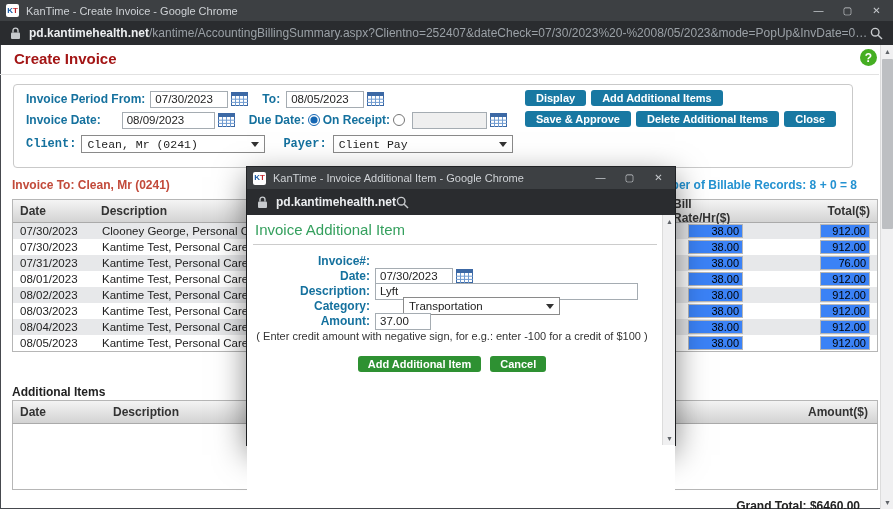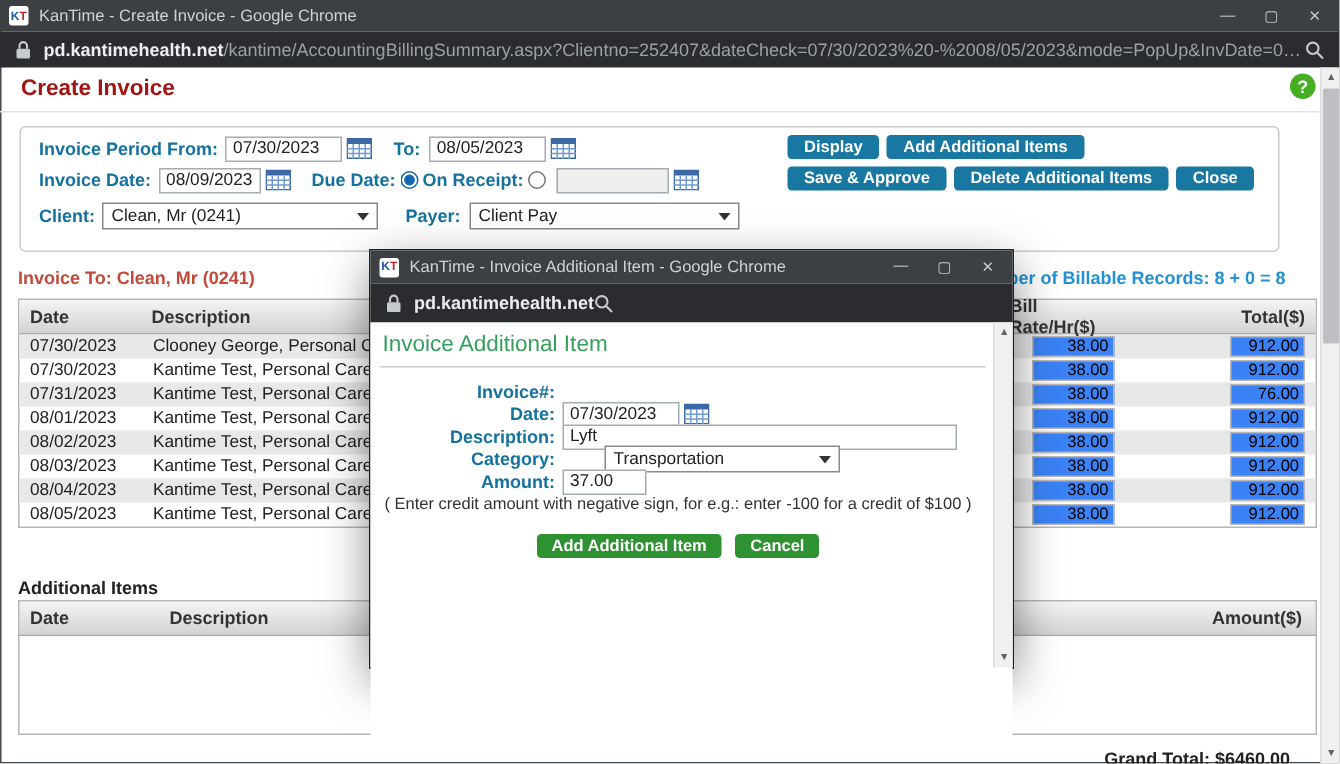--- a/index.html
+++ b/index.html
@@ -132,38 +132,38 @@
       <span class="lbl" style="margin-left:14px;">To:</span>
       <input class="tbx" style="width: 78px; margin-left: 6px;" readonly="" value="08/05/2023">
       <svg class="cal" viewBox="0 0 17 14">
           <rect x="0.5" y="0.5" width="16" height="13" fill="#fff" stroke="#3c69a5"></rect>
           <rect x="0.5" y="0.5" width="16" height="3.5" fill="#3c69a5"></rect>
           <path d="M0 7.2 H17 M0 10.4 H17 M4.5 4 V14 M8.5 4 V14 M12.5 4 V14" stroke="#6f9bd1" stroke-width="1"></path>
         </svg>
     </div>
     <div class="f-row" style="top:26px;">
       <span class="lbl">Invoice Date:</span>
-      <input class="tbx" style="width: 68px; margin-left: 5px;" readonly="" value="08/09/2023">
+      <input class="tbx" style="width: 93px; margin-left: 21px;" readonly="" value="08/09/2023">
       <svg class="cal" viewBox="0 0 17 14">
           <rect x="0.5" y="0.5" width="16" height="13" fill="#fff" stroke="#3c69a5"></rect>
           <rect x="0.5" y="0.5" width="16" height="3.5" fill="#3c69a5"></rect>
           <path d="M0 7.2 H17 M0 10.4 H17 M4.5 4 V14 M8.5 4 V14 M12.5 4 V14" stroke="#6f9bd1" stroke-width="1"></path>
         </svg>
       <span class="lbl" style="margin-left:14px;">Due Date:</span>
       <input type="radio" class="radio" checked="" style="">
       <span class="lbl">On Receipt:</span>
       <input type="radio" class="radio" style="">
       <input class="tbx disabled" style="width: 75px; margin-left: 4px;" readonly="" value="">
       <svg class="cal" viewBox="0 0 17 14">
           <rect x="0.5" y="0.5" width="16" height="13" fill="#fff" stroke="#3c69a5"></rect>
           <rect x="0.5" y="0.5" width="16" height="3.5" fill="#3c69a5"></rect>
           <path d="M0 7.2 H17 M0 10.4 H17 M4.5 4 V14 M8.5 4 V14 M12.5 4 V14" stroke="#6f9bd1" stroke-width="1"></path>
         </svg>
     </div>
-    <div class="f-row" style="top:50px;">
+    <div class="f-row" style="top:50px;font-family:Liberation Mono, monospace;">
       <span class="lbl">Client:</span>
       <div class="fake-select" style="width:184px;margin-left:5px;">
         <span>Clean, Mr (0241)</span>
         <span class="sel-arrow"></span>
       </div>
       <span class="lbl" style="margin-left:18px;">Payer:</span>
       <div class="fake-select" style="width:180px;margin-left:6px;">
         <span>Client Pay</span>
         <span class="sel-arrow"></span>
       </div>

